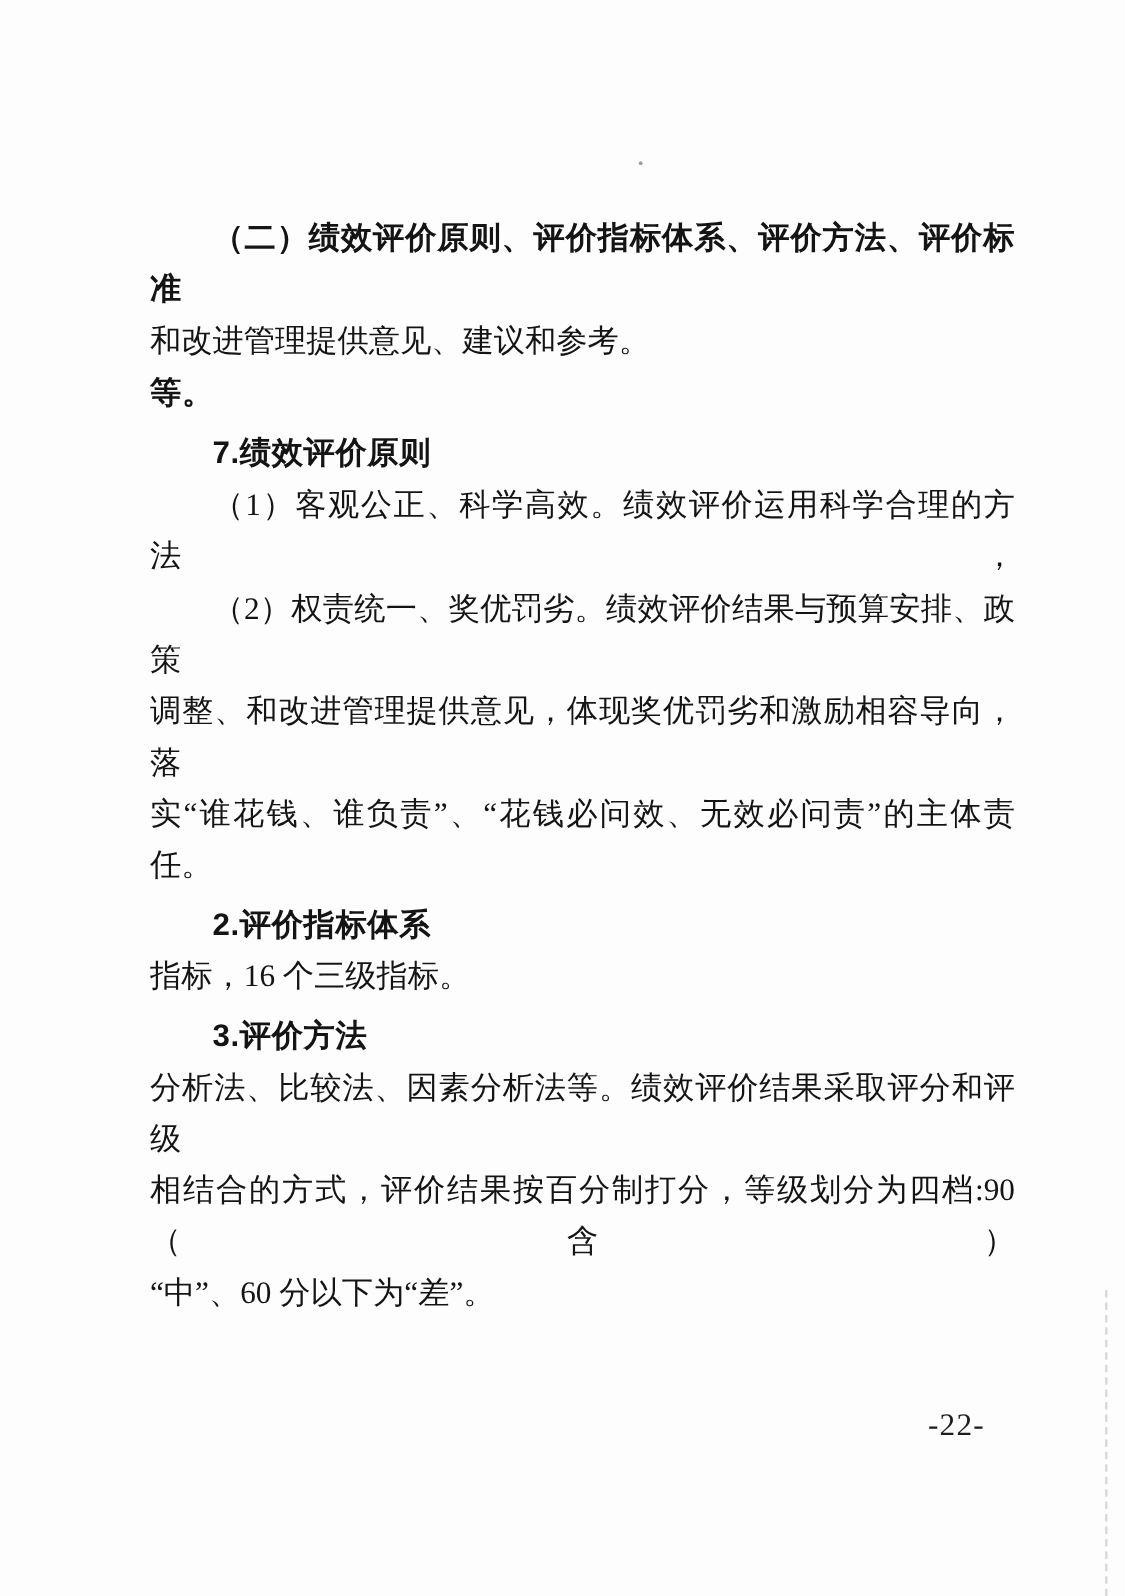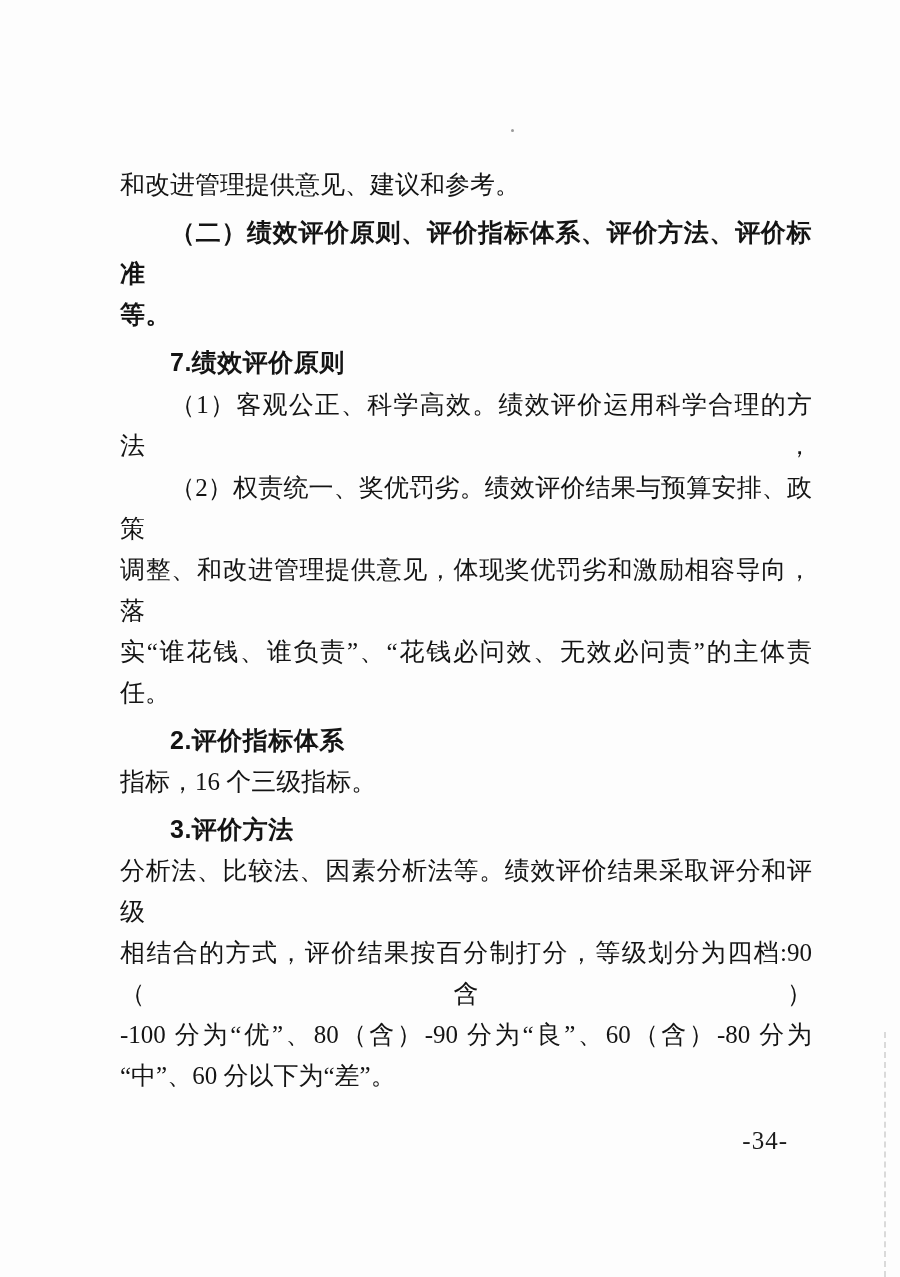--- a/index.html
+++ b/index.html
@@ -78,32 +78,31 @@
     border-left: 2px dashed #c4c4c4;
     opacity: 0.6;
   }
 </style>
 </head>
 <body>
 
 <div class="page">
   <span class="scan-speck"></span>
   <div class="content">
+      <div class="line heading block-start indent">（二）绩效评价原则、评价指标体系、评价方法、评价标准</div>
       <div class="line body block-start last">和改进管理提供意见、建议和参考。</div>
-      <div class="line heading block-start indent">（二）绩效评价原则、评价指标体系、评价方法、评价标准</div>
       <div class="line heading last">等。</div>
       <div class="line heading block-start indent last">7.绩效评价原则</div>
       <div class="line body block-start indent">（1）客观公正、科学高效。绩效评价运用科学合理的方法，</div>
       <div class="line body block-start indent">（2）权责统一、奖优罚劣。绩效评价结果与预算安排、政策</div>
       <div class="line body">调整、和改进管理提供意见，体现奖优罚劣和激励相容导向，落</div>
       <div class="line body">实“谁花钱、谁负责”、“花钱必问效、无效必问责”的主体责</div>
       <div class="line body last">任。</div>
       <div class="line heading block-start indent last">2.评价指标体系</div>
       <div class="line body last">指标，16 个三级指标。</div>
       <div class="line heading block-start indent last">3.评价方法</div>
       <div class="line body">分析法、比较法、因素分析法等。绩效评价结果采取评分和评级</div>
       <div class="line body">相结合的方式，评价结果按百分制打分，等级划分为四档:90（含）</div>
-      <div class="line body">-100 分为“优”、80（含）-90 分为“良”、60（含）-80 分为</div>
       <div class="line body last">“中”、60 分以下为“差”。</div>
     </div>
-  <div class="page-number">-34-</div>
+  <div class="page-number">-22-</div>
   <div class="scan-edge-line"></div>
 </div>
 
 </body></html>

